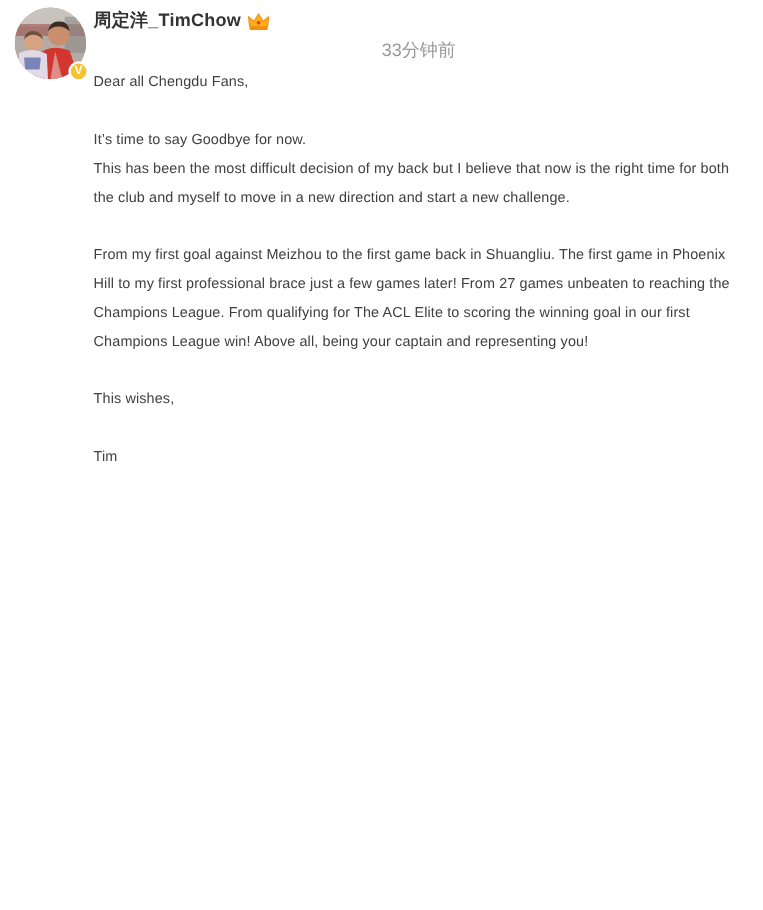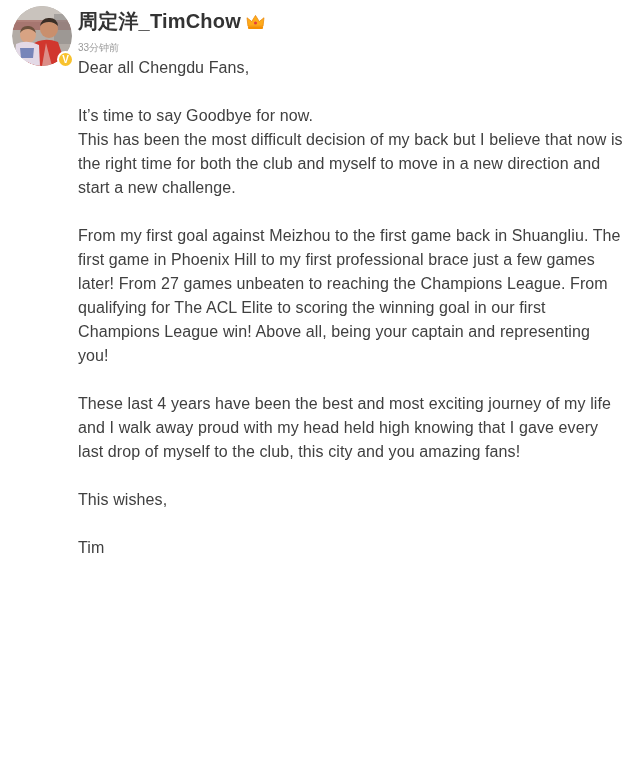--- a/index.html
+++ b/index.html
@@ -33,37 +33,38 @@
     width:17px;height:17px;border-radius:50%;
     background:var(--badge-color);
     border:2px solid #ffffff;
     color:#ffffff;font-size:10px;font-weight:bold;
     display:flex;align-items:center;justify-content:center;
     line-height:1;
   }
   .header-text{position:absolute;left:78px;top:8px;right:16px;}
   .name-row{display:flex;align-items:center;gap:5px;}
   .username{
-    font-size:20px;font-weight:bold;color:var(--username-color);
+    font-size:15px;font-weight:bold;color:var(--username-color);
     letter-spacing:0.2px;cursor:pointer;
   }
   .crown{width:19px;height:16px;display:inline-block;cursor:pointer;}
   .timestamp{
-    margin-top:6px;font-size:10px;color:var(--timestamp-color);
+    margin-top:6px;font-size:15px;color:var(--timestamp-color);
     cursor:pointer;
+    text-align:center;
   }
 
   
   .post-text{
     position:absolute;left:78px;top:56px;width:546px;
     color:var(--body-text-color);
   }
   .post-text p{
     margin:0 0 24px 0;
-    font-size:16px;line-height:24px;
+    font-size:12px;line-height:24px;
     white-space:pre-line;
     letter-spacing:0.1px;
   }
   .post-text p:last-child{margin-bottom:12px;}
 </style>
 </head>
 <body>
 
 <div class="post">
 
@@ -106,18 +107,17 @@
       </svg>
     </div>
     <div class="timestamp">33分钟前</div>
   </div>
 
   <div class="post-text">
     <p>Dear all Chengdu Fans,</p>
     <p>It’s time to say Goodbye for now.
 This has been the most difficult decision of my back but I believe that now is the right time for both the club and myself to move in a new direction and start a new challenge.</p>
     <p>From my first goal against Meizhou to the first game back in Shuangliu. The first game in Phoenix Hill to my first professional brace just a few games later! From 27 games unbeaten to reaching the Champions League. From qualifying for The ACL Elite to scoring the winning goal in our first Champions League win! Above all, being your captain and representing you!</p>
-    <p>These last 4 years have been the best and most exciting journey of my life and I walk away proud with my head held high knowing that I gave every last drop of myself to the club, this city and you amazing fans!</p>
     <p>This wishes,</p>
     <p>Tim</p>
   </div>
 
 </div>
 
 </body></html>

